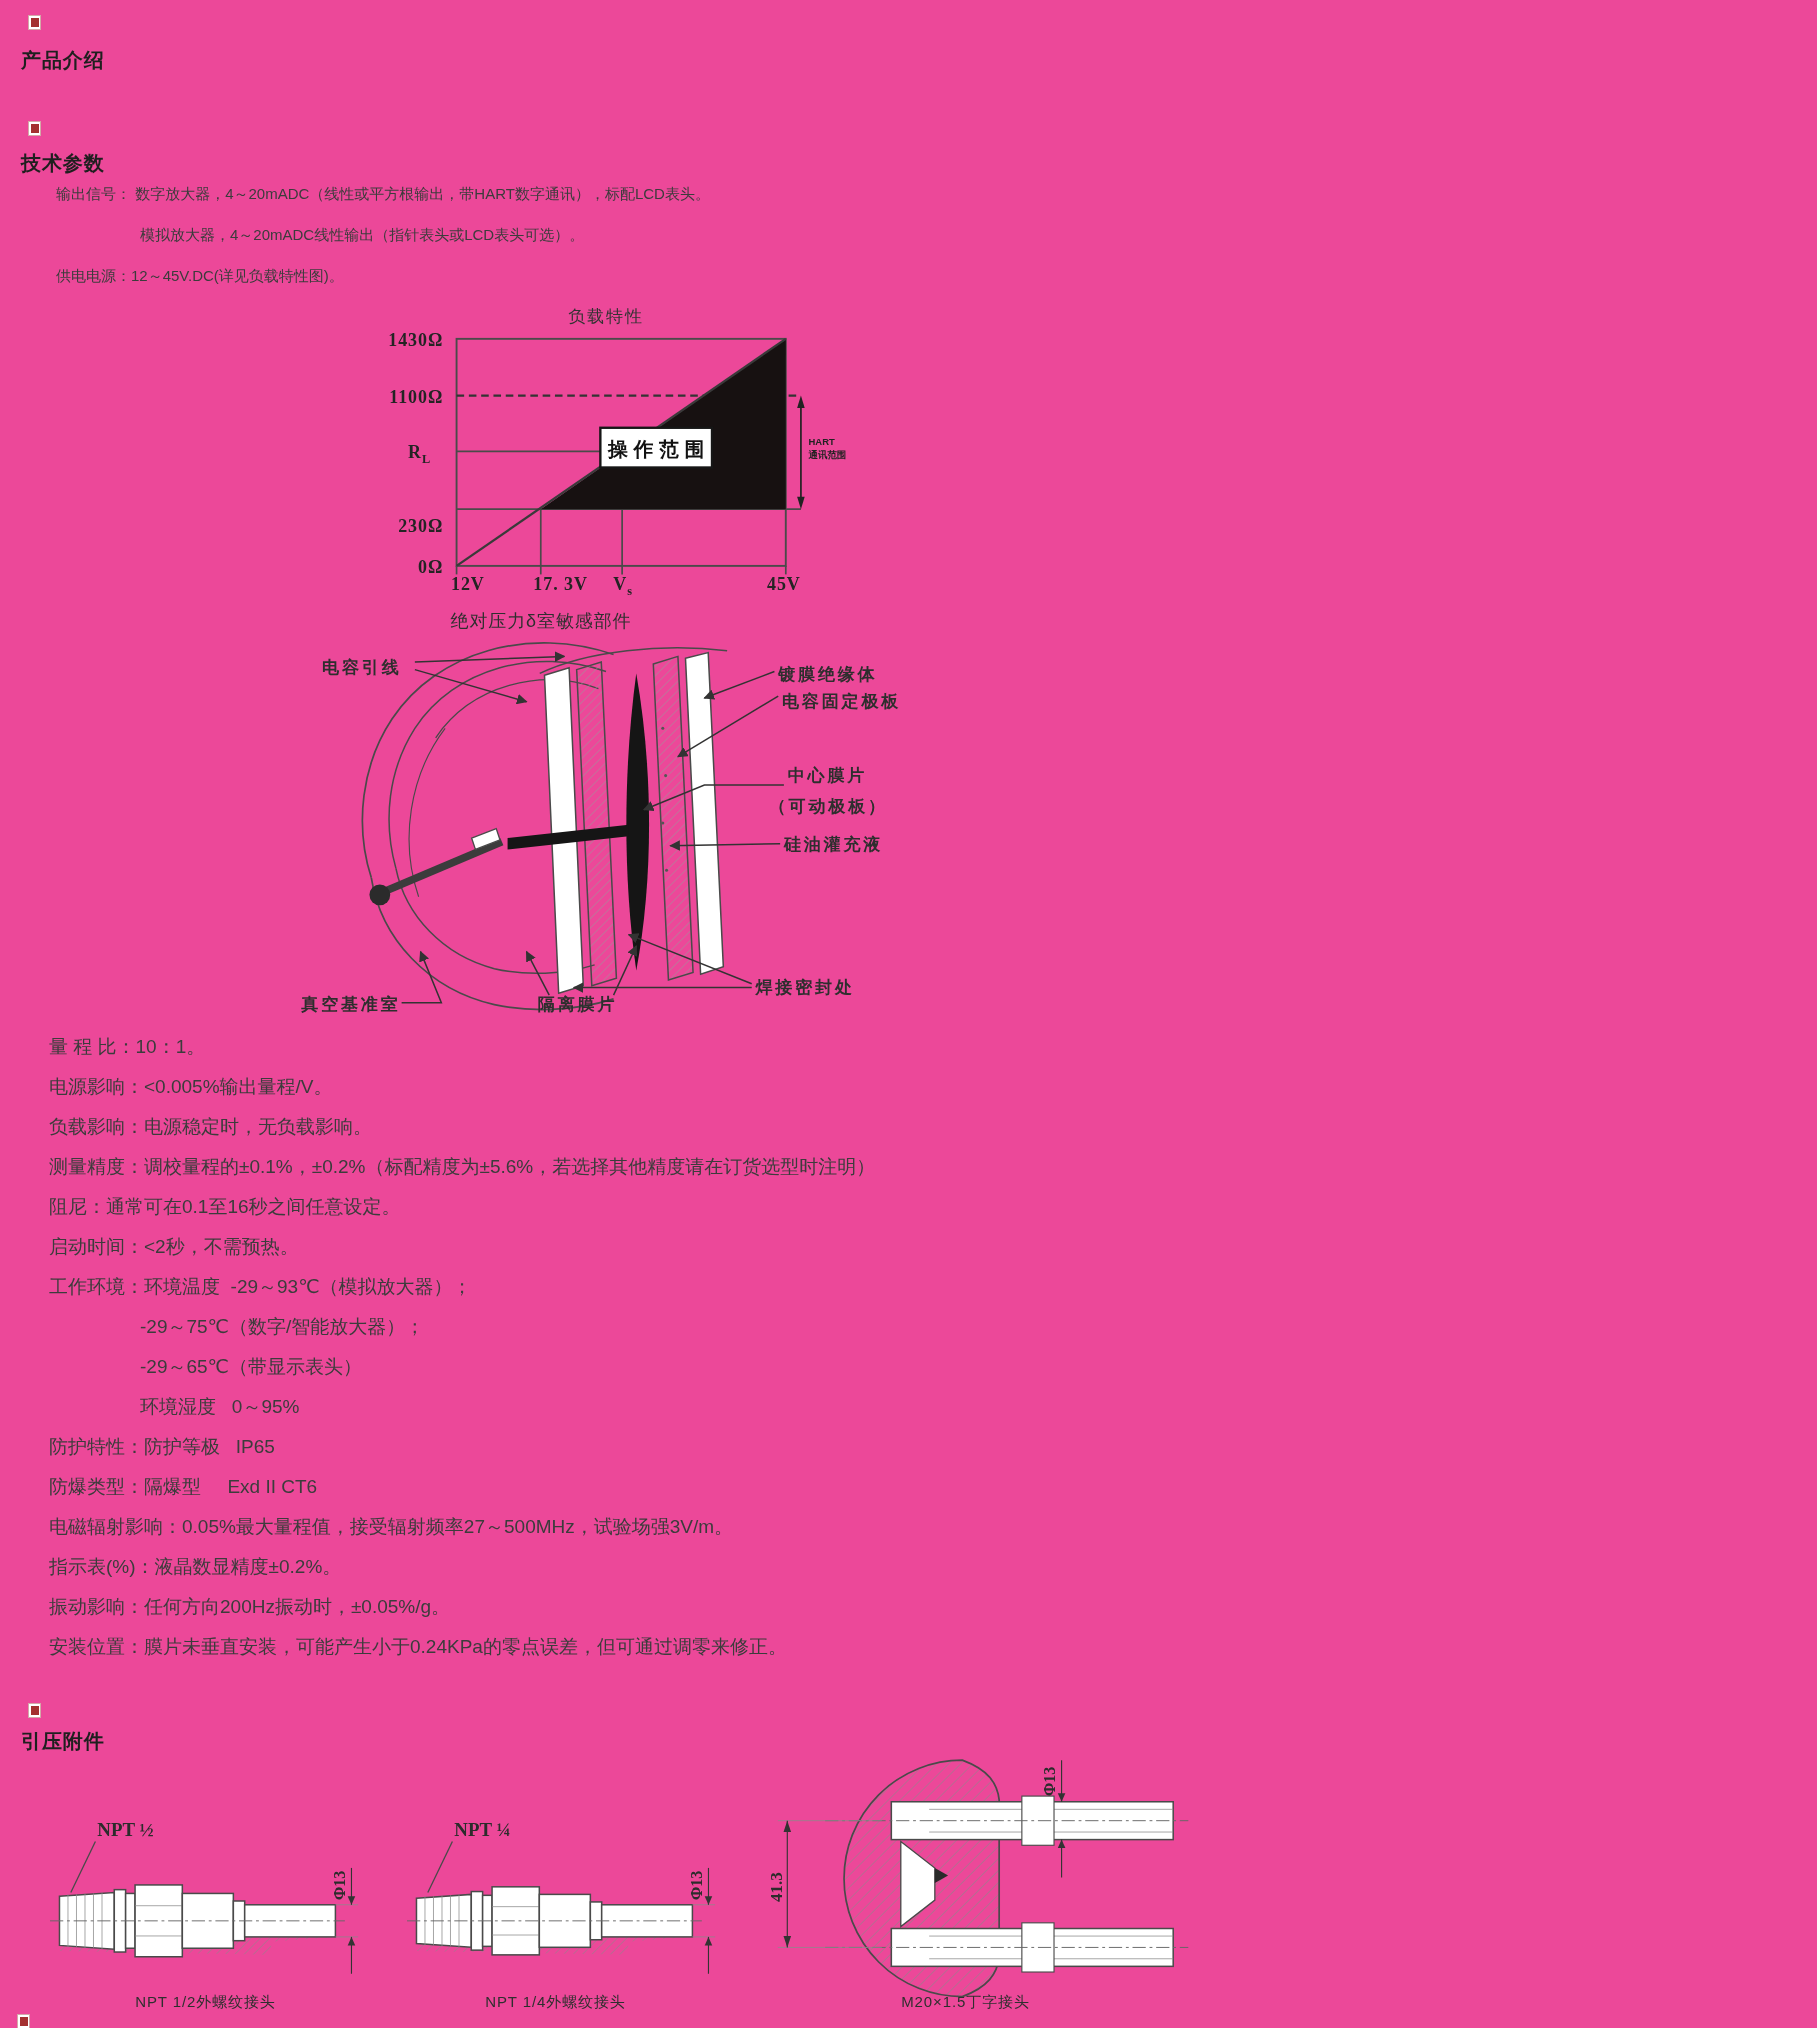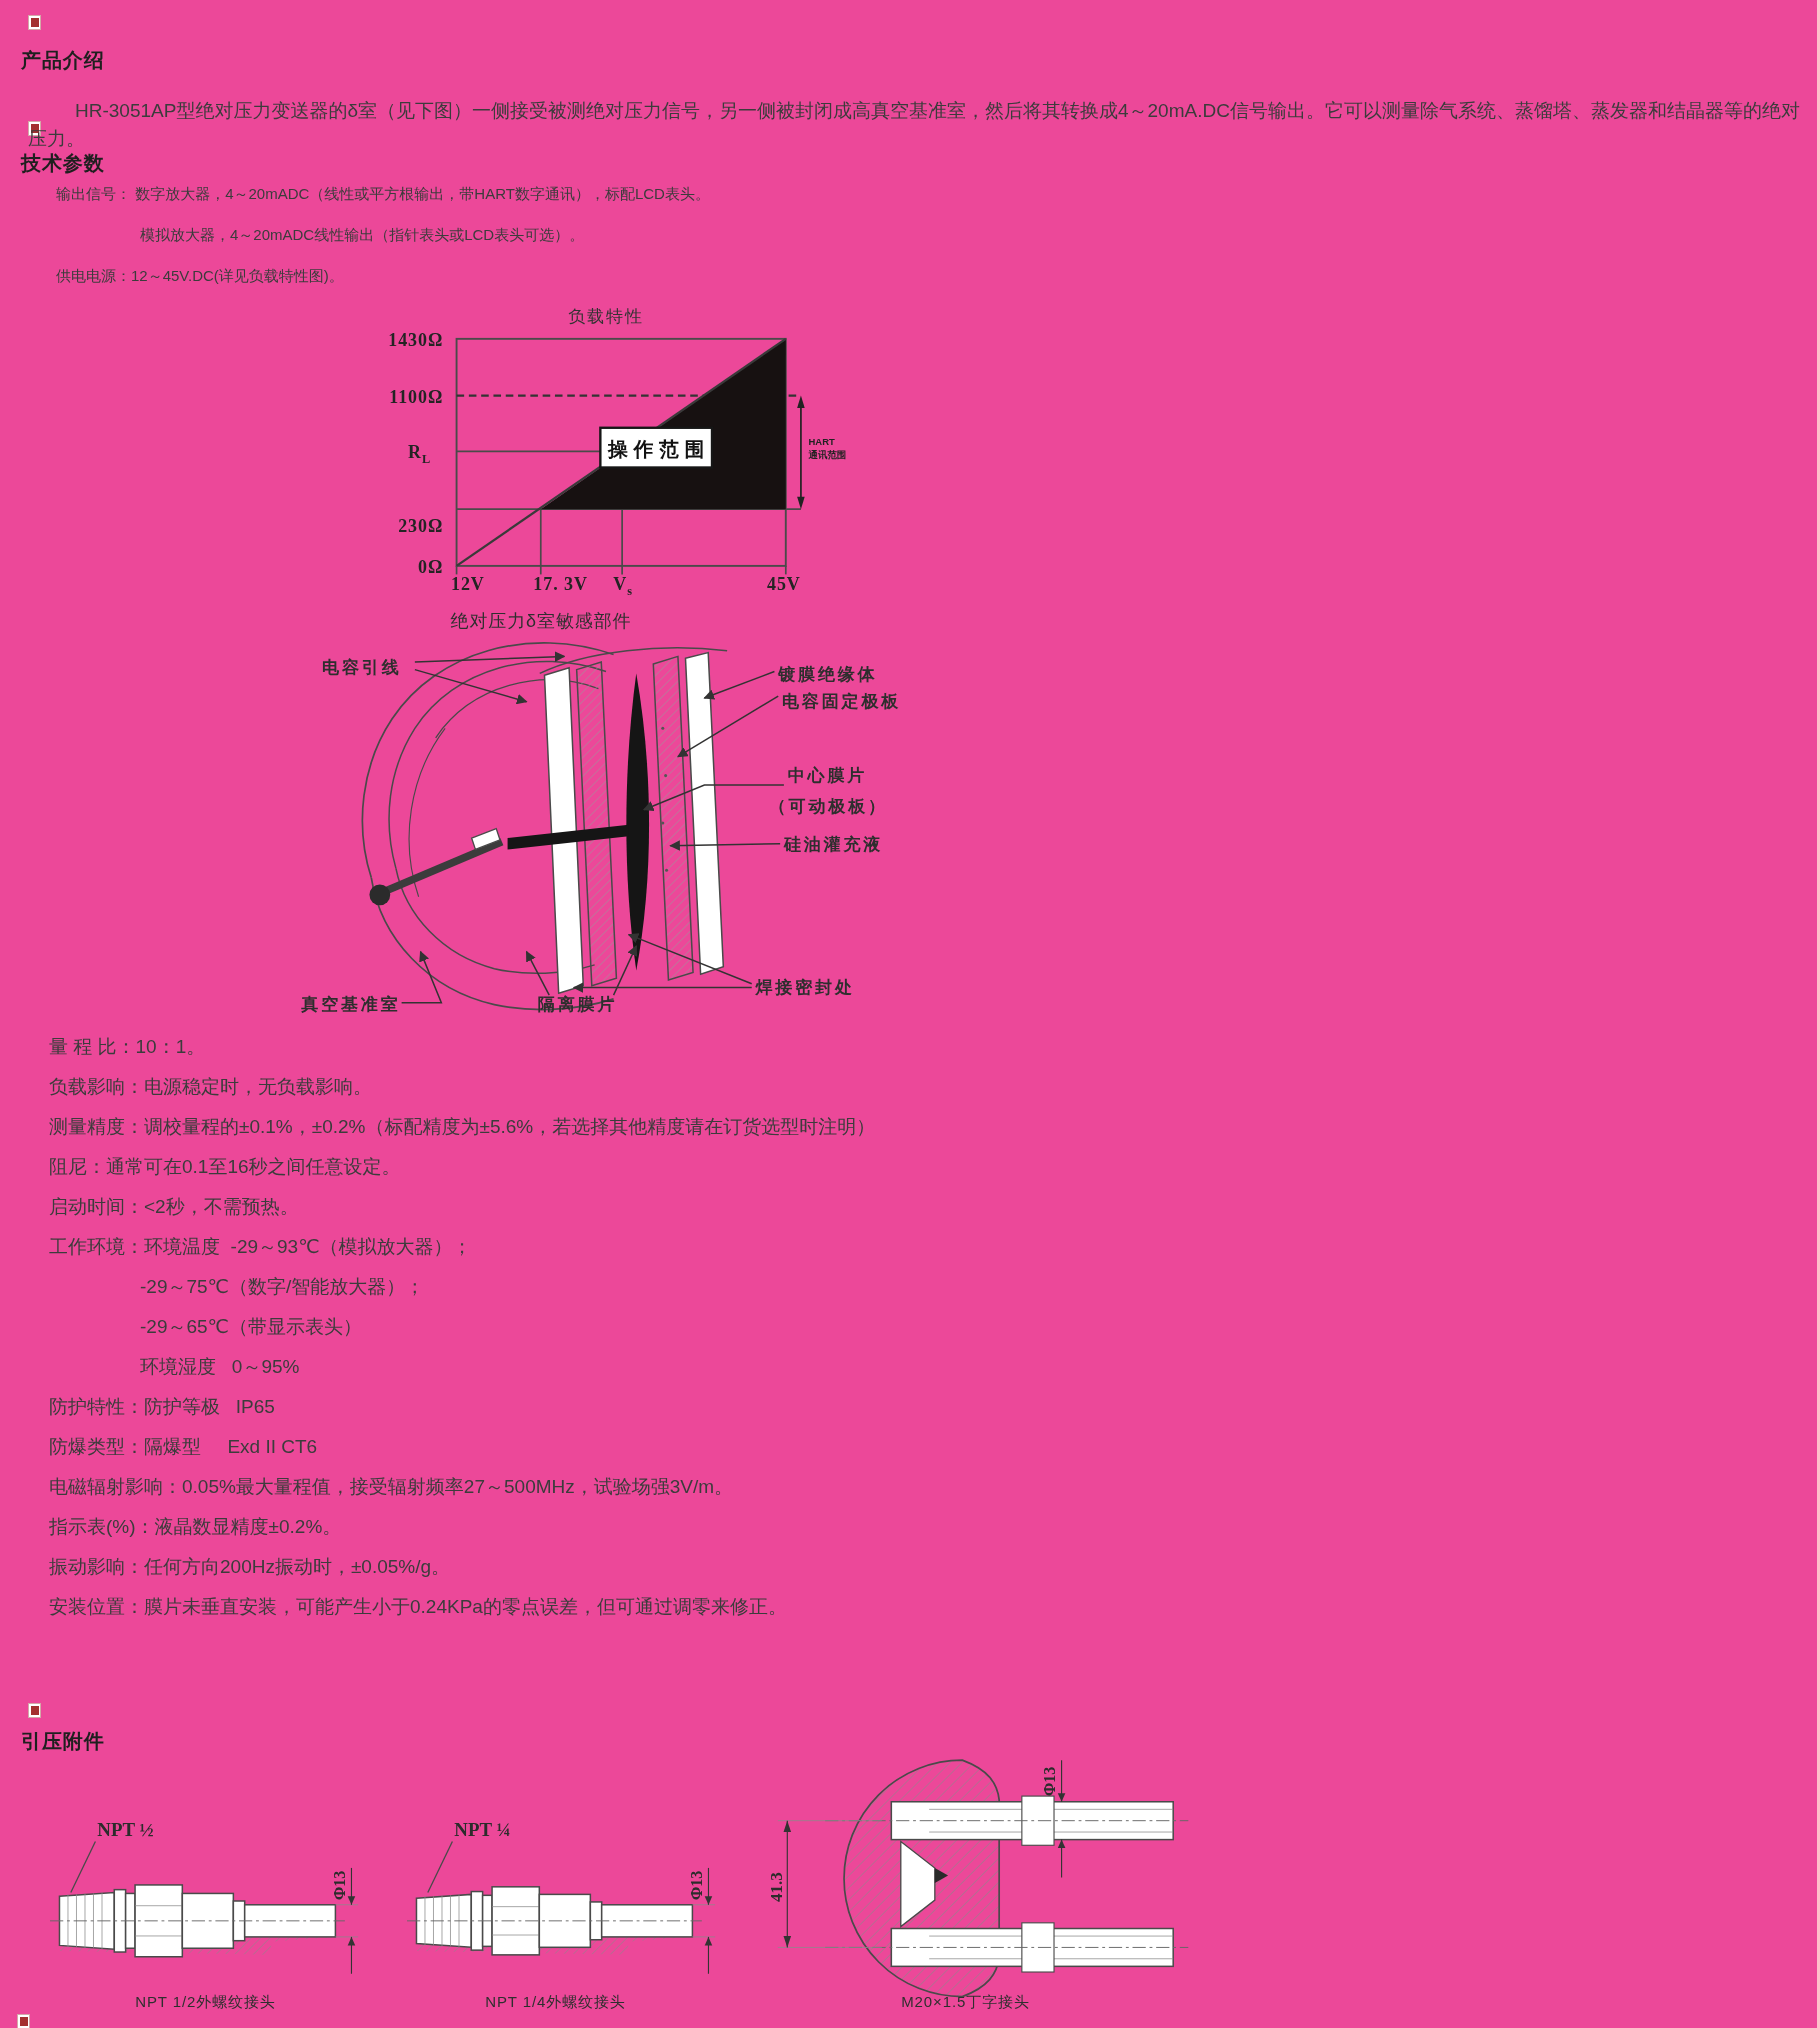--- a/index.html
+++ b/index.html
@@ -31,21 +31,20 @@
 <body>
 
 <div class="page">
 
   <div class="ric" style="left:28px;top:15px"></div>
   <div class="ric" style="left:28px;top:121px"></div>
   <div class="ric" style="left:28px;top:1703px"></div>
   <div class="ric" style="left:17px;top:2014px"></div>
 
   <div class="abs h" style="left:21px;top:47px">产品介绍</div>
-  <div class="abs para" style="left:28px;top:97px;width:1772px">HR-3051AP型绝对压力变送器的δ室（见下图）一侧接受被测绝对压力信号，另一侧被封闭成高真空基准室，然后将其转换成4～20mA.DC信号输出。它可以测量除气系统、蒸馏塔、蒸发器和结晶器等的绝对压力。</div>
 
   <div class="abs h" style="left:21px;top:150px">技术参数</div>
   <div class="abs bodyline" style="left:56px;top:185px">输出信号： 数字放大器，4～20mADC（线性或平方根输出，带HART数字通讯），标配LCD表头。</div>
   <div class="abs bodyline" style="left:140px;top:226px">模拟放大器，4～20mADC线性输出（指针表头或LCD表头可选）。</div>
   <div class="abs bodyline" style="left:56px;top:267px">供电电源：12～45V.DC(详见负载特性图)。</div>
 
   <svg class="abs" style="left:341px;top:301px" width="549" height="333" viewBox="360 318 580 352">
     <text class="ctitle" x="640" y="340" text-anchor="middle">负载特性</text>
     <rect x="482" y="358" width="348" height="240" fill="none" stroke="#4a4a4a" stroke-width="2"></rect>
 
@@ -144,20 +143,21 @@
     <text class="dl" x="832" y="826">中心膜片</text>
     <text class="dl" x="812" y="858">（可动极板）</text>
     <text class="dl" x="828" y="899">硅油灌充液</text>
     <text class="dl" x="798" y="1050">焊接密封处</text>
     <text class="dl" x="318" y="1068">真空基准室</text>
     <text class="dl" x="568" y="1068">隔离膜片</text>
   </svg>
 
   <div class="abs" style="left:49px;top:1027px">
     <div class="sline">量 程 比：10：1。</div>
+    <div class="sline">电源影响：&lt;0.005%输出量程/V。</div>
     <div class="sline">负载影响：电源稳定时，无负载影响。</div>
     <div class="sline">测量精度：调校量程的±0.1%，±0.2%（标配精度为±5.6%，若选择其他精度请在订货选型时注明）</div>
     <div class="sline">阻尼：通常可在0.1至16秒之间任意设定。</div>
     <div class="sline">启动时间：&lt;2秒，不需预热。</div>
     <div class="sline">工作环境：环境温度  -29～93℃（模拟放大器）；</div>
     <div class="sline ind">-29～75℃（数字/智能放大器）；</div>
     <div class="sline ind">-29～65℃（带显示表头）</div>
     <div class="sline ind">环境湿度   0～95%</div>
     <div class="sline">防护特性：防护等极   IP65</div>
     <div class="sline">防爆类型：隔爆型     Exd II CT6</div>

